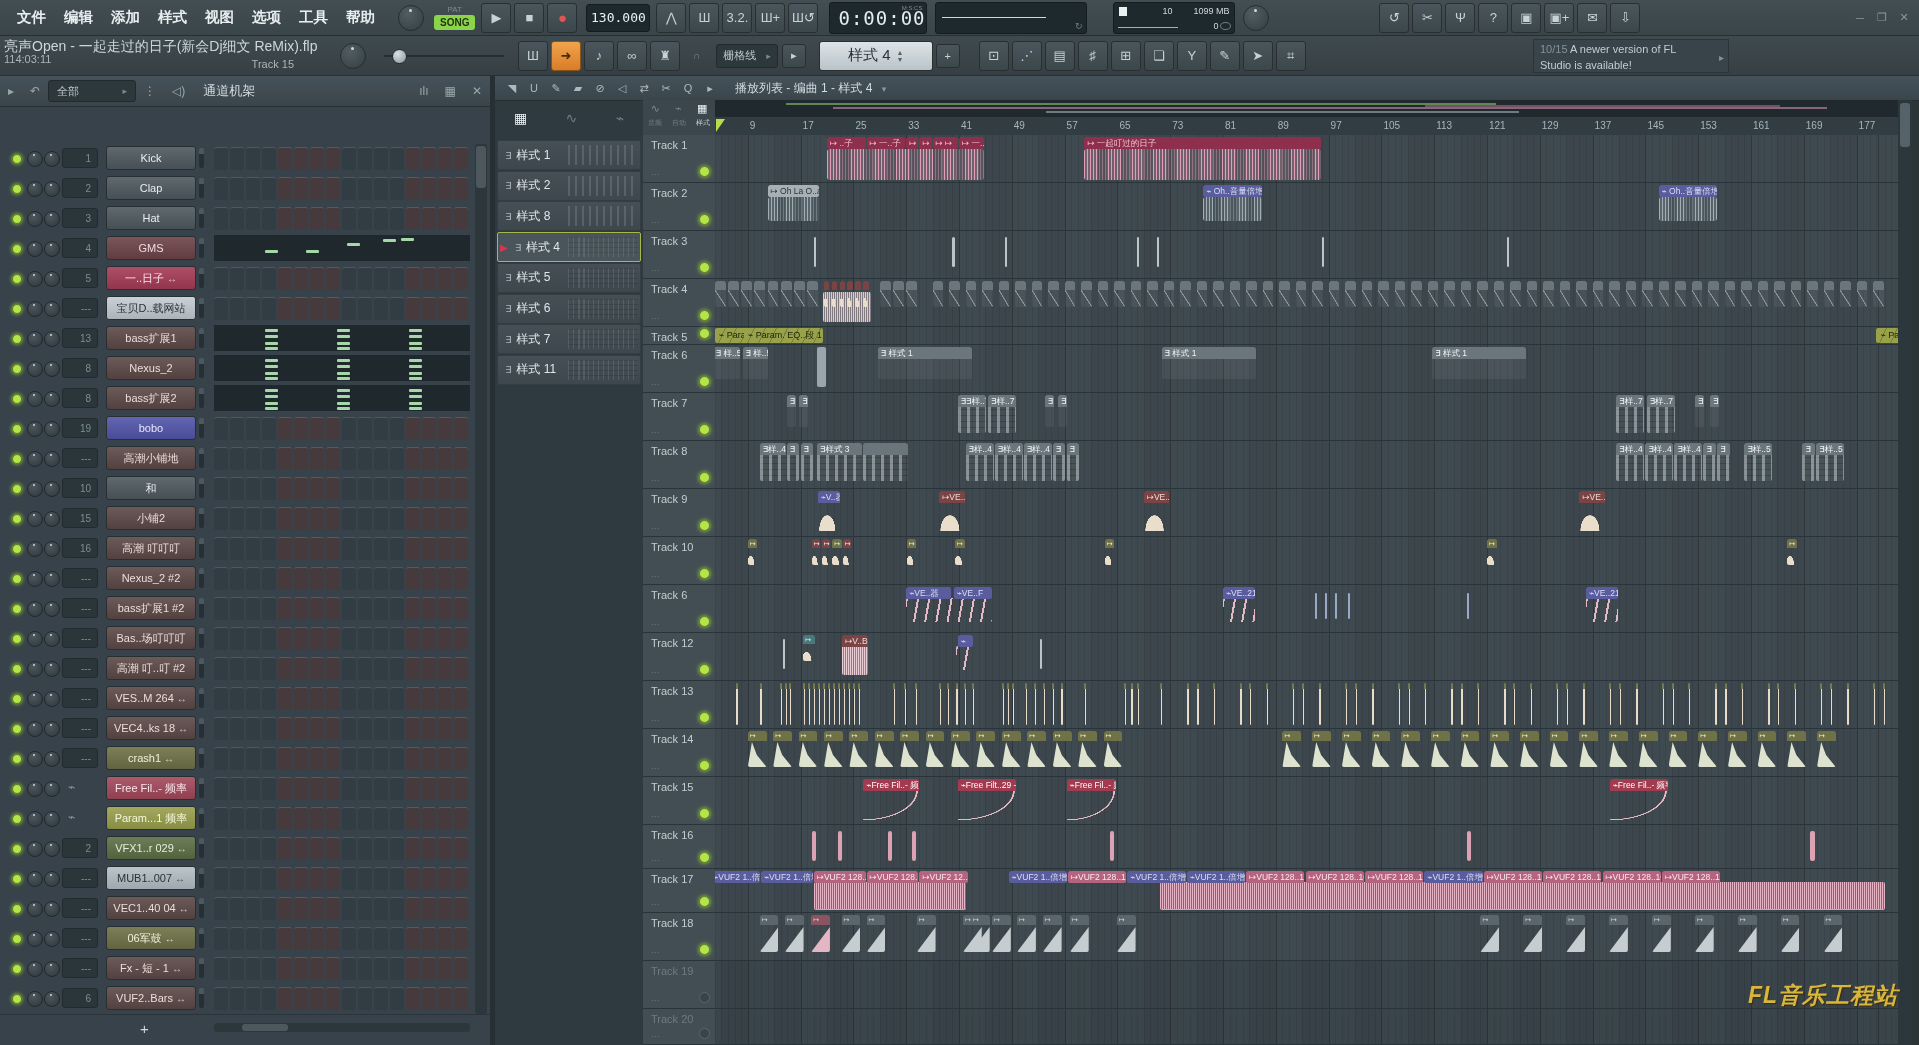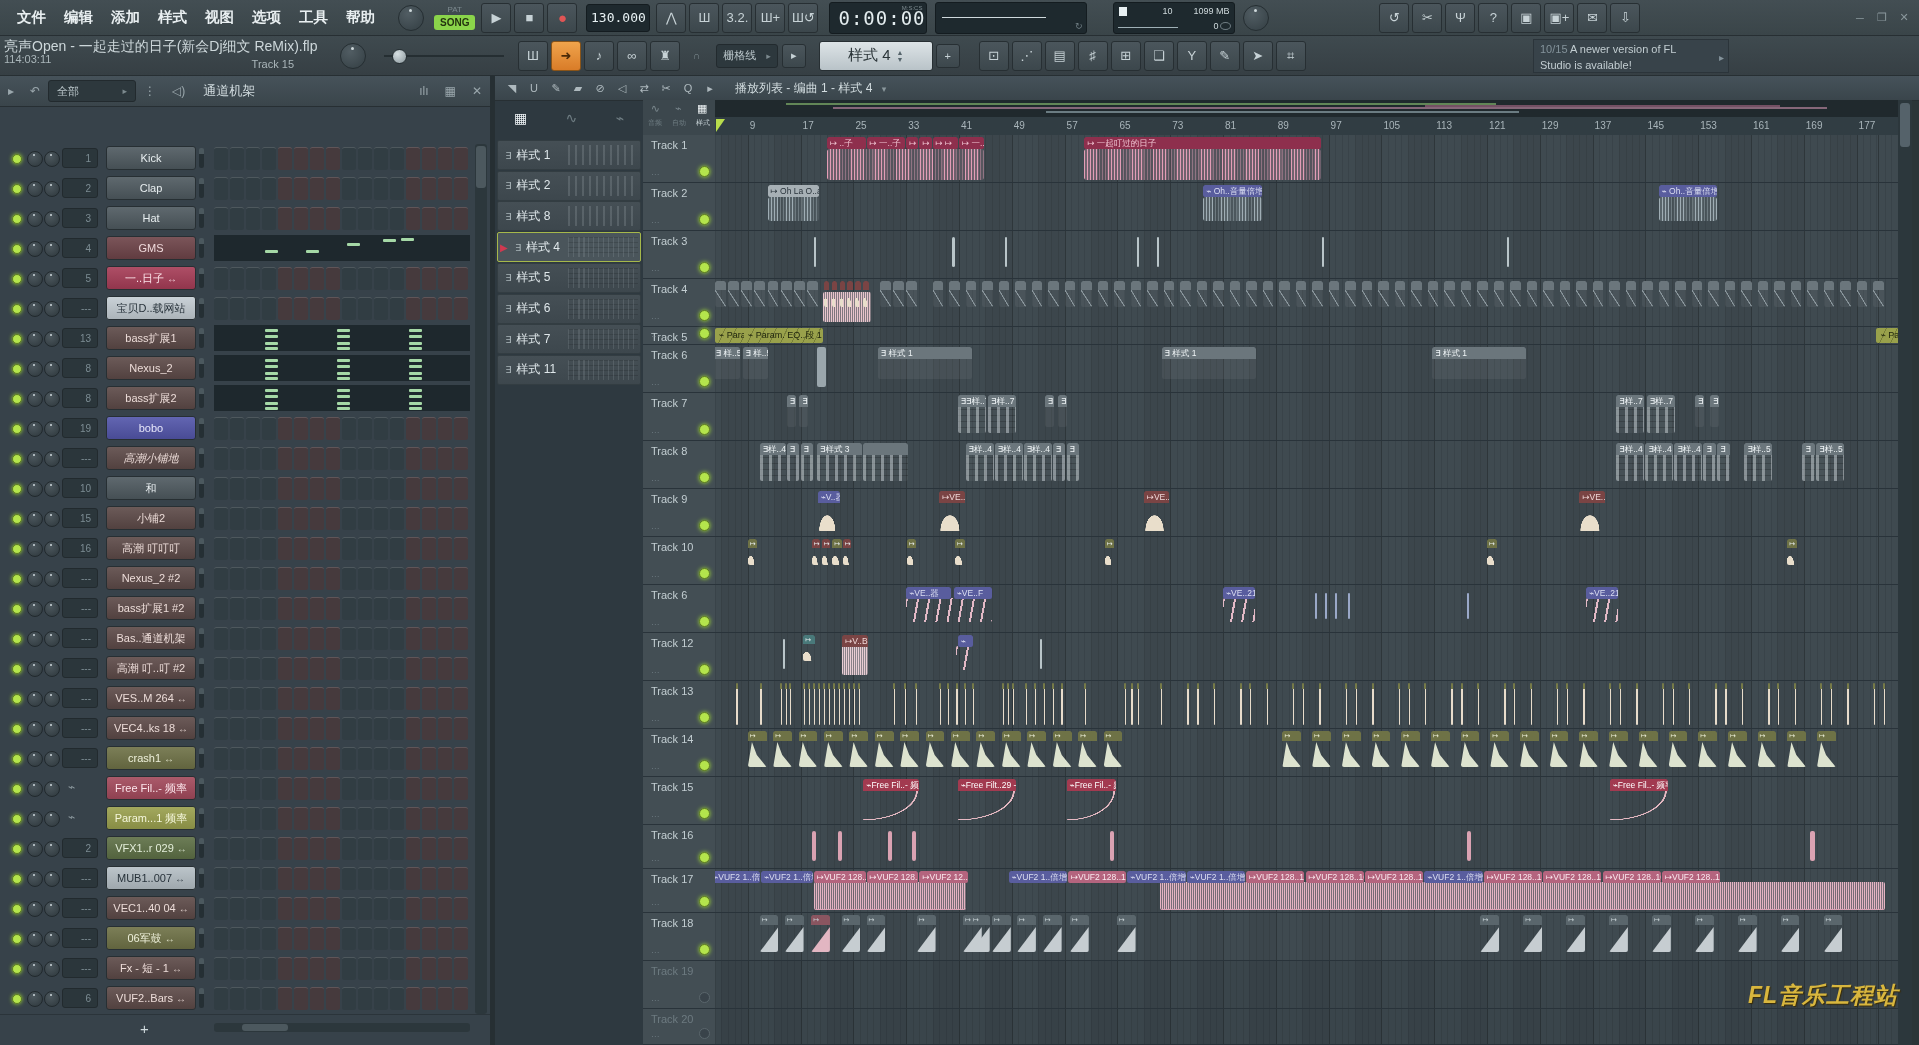--- a/index.html
+++ b/index.html
@@ -577,21 +577,21 @@
           <div class="stepc r" style="left: 406px;"></div>
           <div class="stepc r" style="left: 422px;"></div>
           <div class="stepc r" style="left: 438px;"></div>
           <div class="stepc r" style="left: 454px;"></div>
         </div>
         <div class="ch-row" style="top: 368px;">
           <div class="led"></div>
           <div class="kn" style="left: 27px;"></div>
           <div class="kn" style="left: 44px;"></div>
           <div class="numbox">---</div>
-          <div class="chbtn" style="background: linear-gradient(rgba(255, 255, 255, 0.09), rgba(0, 0, 0, 0.12)), rgb(93, 74, 72); color: rgb(236, 220, 216); font-style: italic;">
+          <div class="chbtn" style="background: linear-gradient(rgba(255, 255, 255, 0.09), rgba(0, 0, 0, 0.12)), rgb(93, 74, 72); color: rgb(236, 220, 216);">
             <span>高潮小铺地</span>
           </div>
           <div class="meter"></div>
           <div class="stepc g" style="left: 214px;"></div>
           <div class="stepc g" style="left: 230px;"></div>
           <div class="stepc g" style="left: 246px;"></div>
           <div class="stepc g" style="left: 262px;"></div>
           <div class="stepc r" style="left: 278px;"></div>
           <div class="stepc r" style="left: 294px;"></div>
           <div class="stepc r" style="left: 310px;"></div>
@@ -734,21 +734,21 @@
           <div class="stepc r" style="left: 422px;"></div>
           <div class="stepc r" style="left: 438px;"></div>
           <div class="stepc r" style="left: 454px;"></div>
         </div>
         <div class="ch-row" style="top: 548px;">
           <div class="led"></div>
           <div class="kn" style="left: 27px;"></div>
           <div class="kn" style="left: 44px;"></div>
           <div class="numbox">---</div>
           <div class="chbtn" style="background: linear-gradient(rgba(255, 255, 255, 0.09), rgba(0, 0, 0, 0.12)), rgb(93, 74, 72); color: rgb(236, 220, 216);">
-            <span>Bas..通道机架</span>
+            <span>Bas..场叮叮叮</span>
           </div>
           <div class="meter"></div>
           <div class="stepc g" style="left: 214px;"></div>
           <div class="stepc g" style="left: 230px;"></div>
           <div class="stepc g" style="left: 246px;"></div>
           <div class="stepc g" style="left: 262px;"></div>
           <div class="stepc r" style="left: 278px;"></div>
           <div class="stepc r" style="left: 294px;"></div>
           <div class="stepc r" style="left: 310px;"></div>
           <div class="stepc r" style="left: 326px;"></div>

